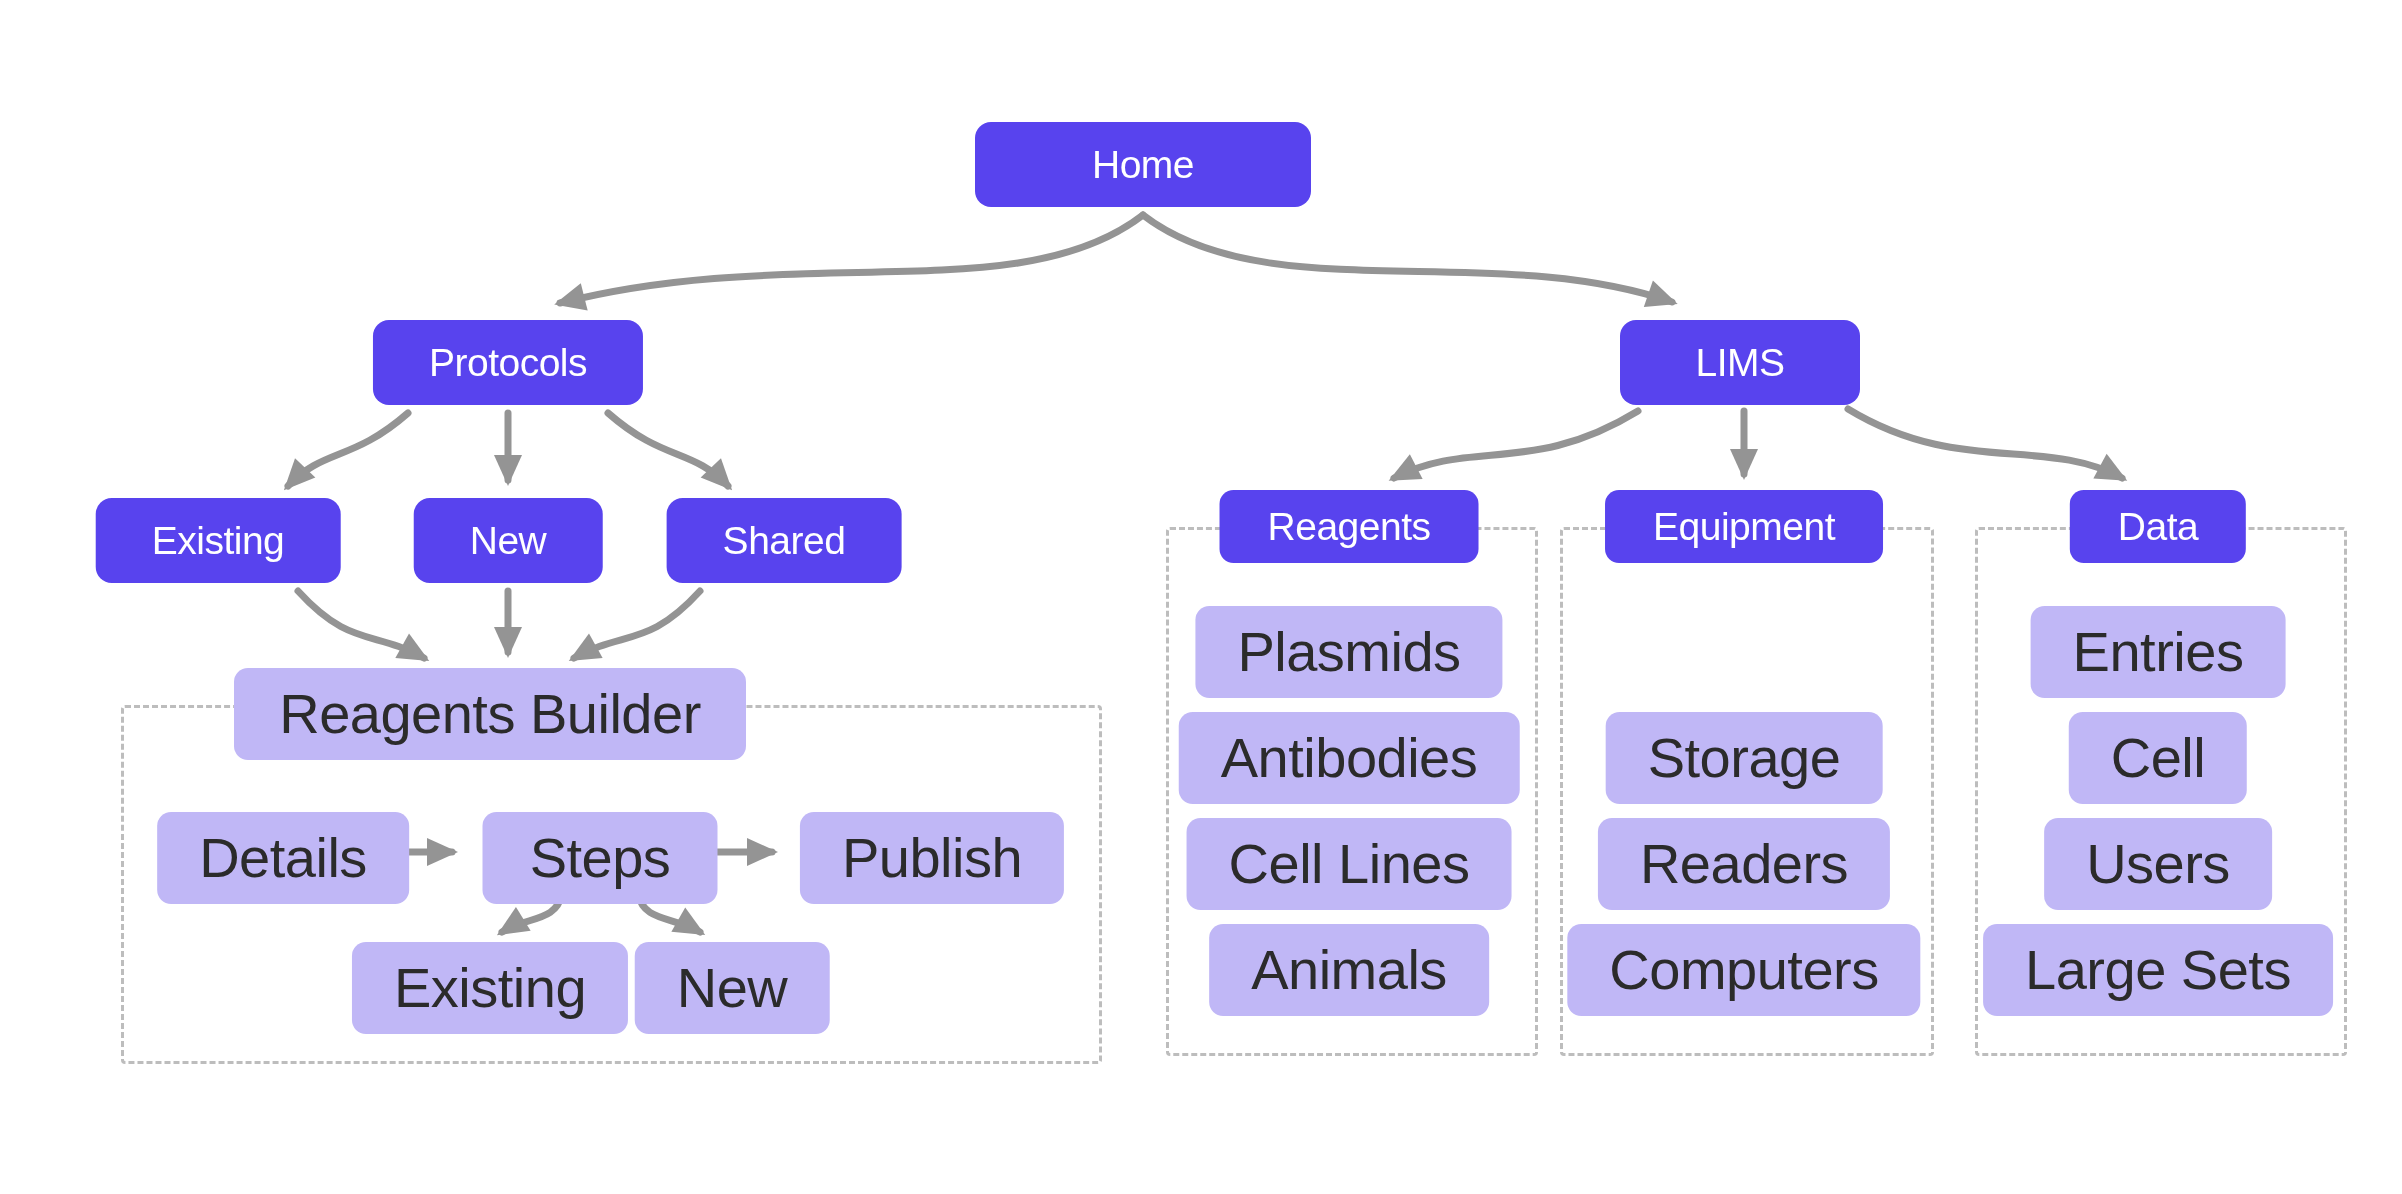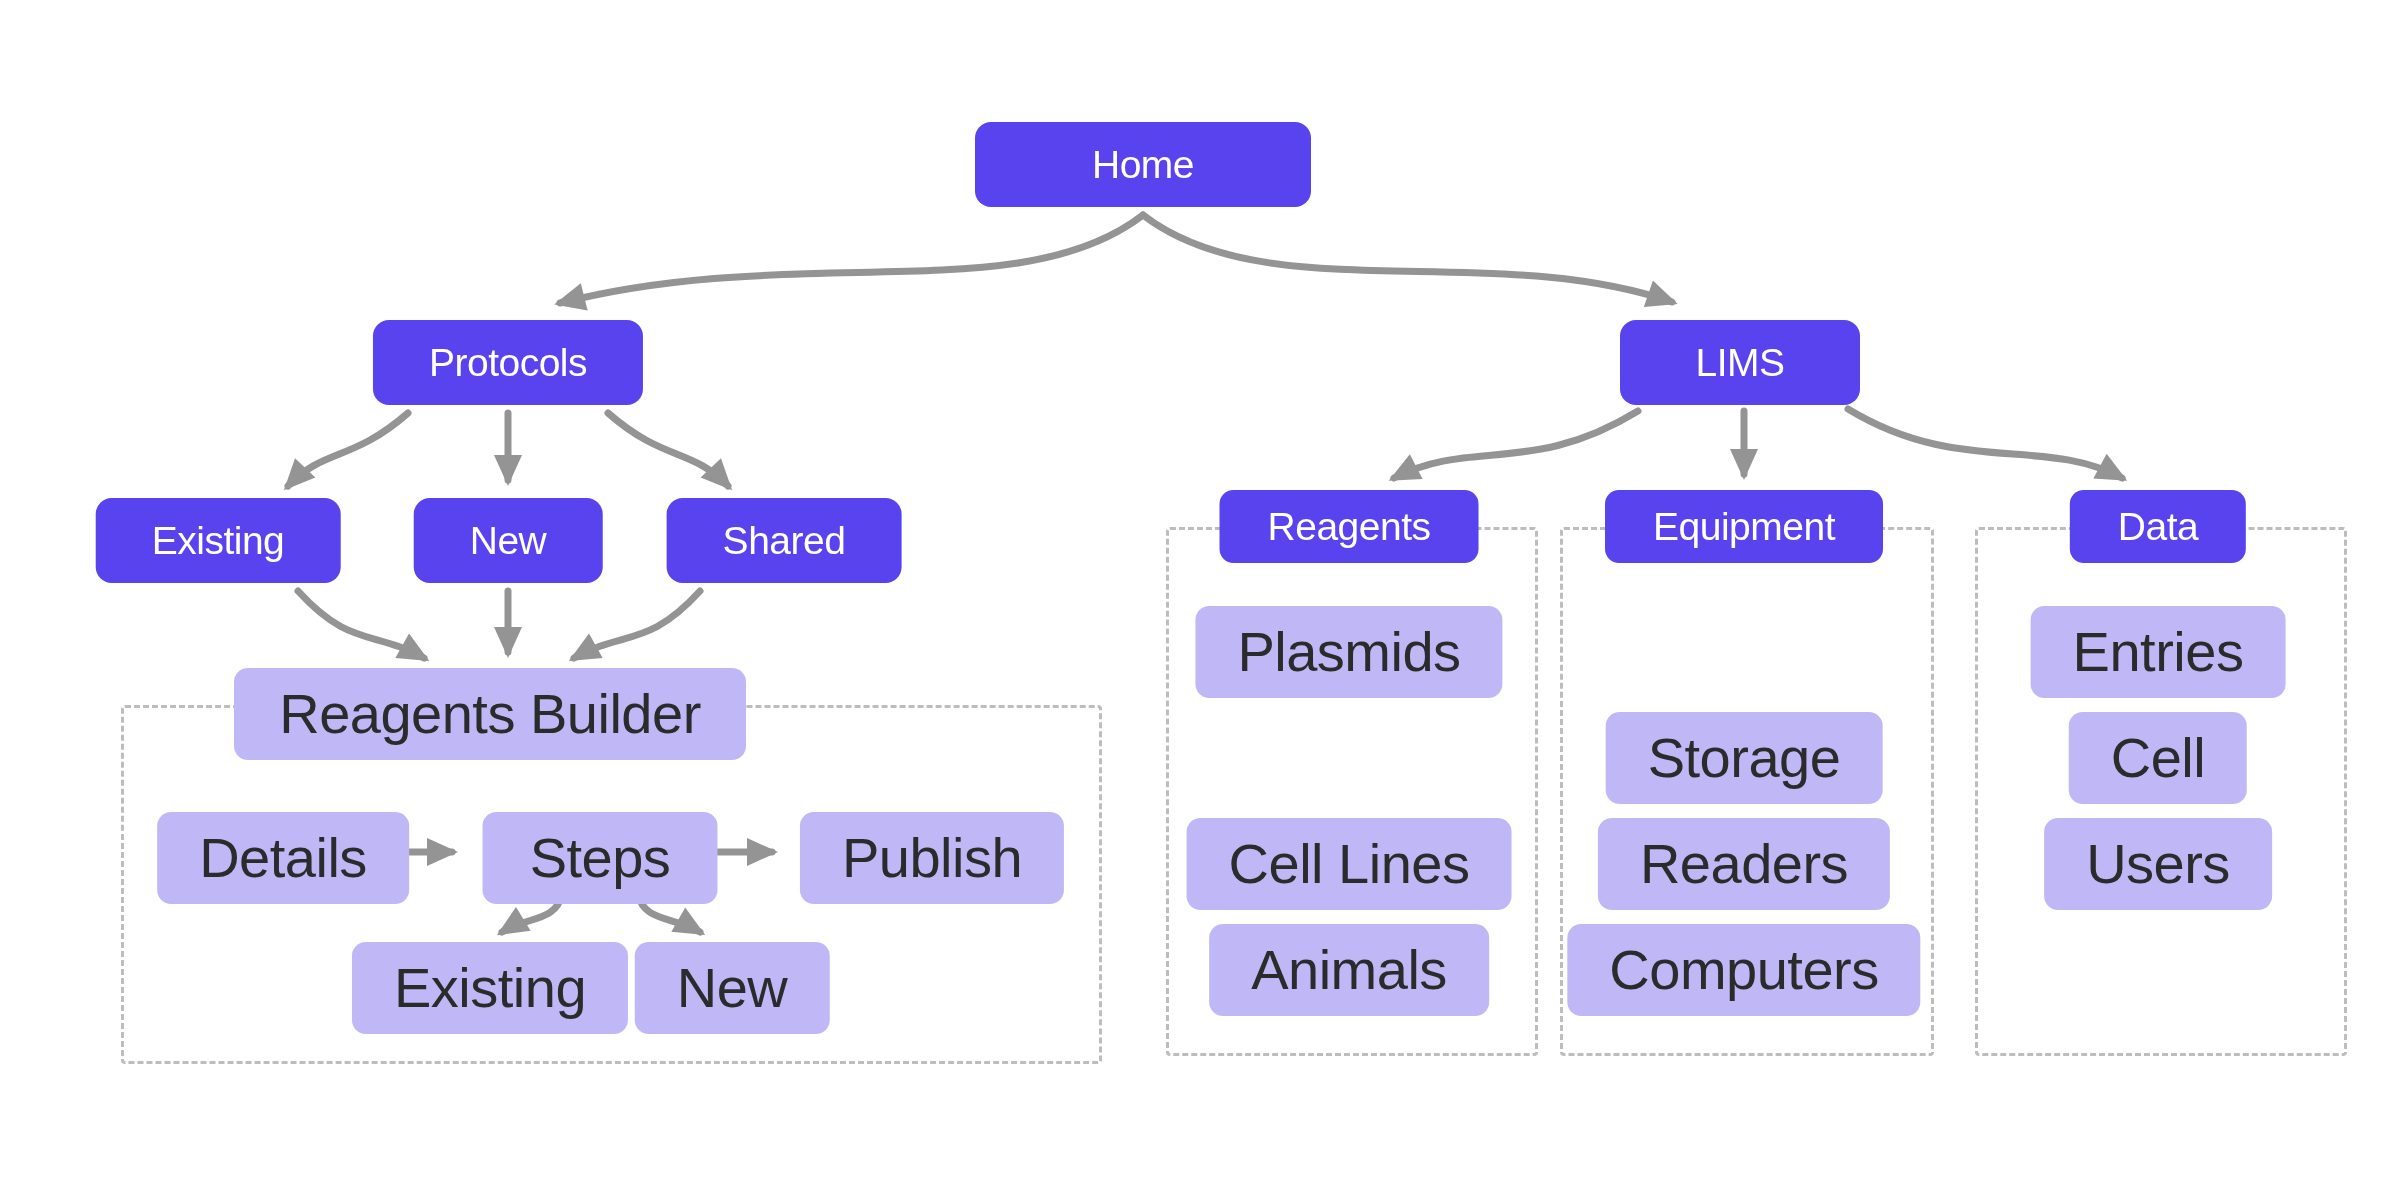--- a/index.html
+++ b/index.html
@@ -80,26 +80,28 @@
 
   <div class="node light" style="left:490px;top:668px;min-width:512px">Reagents Builder</div>
   <div class="node light" style="left:283px;top:812px;min-width:240px">Details</div>
   <div class="node light" style="left:600px;top:812px;min-width:235px">Steps</div>
   <div class="node light" style="left:932px;top:812px;min-width:260px">Publish</div>
   <div class="node light" style="left:490px;top:942px;min-width:250px">Existing</div>
   <div class="node light" style="left:732px;top:942px;min-width:170px">New</div>
 
   <div class="node dark small" style="left:1349px;top:490px">Reagents</div>
   <div class="node light" style="left:1349px;top:606px">Plasmids</div>
+  <div class="node light" style="left:1349px;top:712px">Antibodies</div>
   <div class="node light" style="left:1349px;top:818px">Cell Lines</div>
   <div class="node light" style="left:1349px;top:924px">Animals</div>
 
   <div class="node dark small" style="left:1744px;top:490px">Equipment</div>
   <div class="node light" style="left:1744px;top:712px">Storage</div>
   <div class="node light" style="left:1744px;top:818px">Readers</div>
   <div class="node light" style="left:1744px;top:924px">Computers</div>
 
   <div class="node dark small" style="left:2158px;top:490px">Data</div>
   <div class="node light" style="left:2158px;top:606px">Entries</div>
   <div class="node light" style="left:2158px;top:712px">Cell</div>
   <div class="node light" style="left:2158px;top:818px">Users</div>
+  <div class="node light" style="left:2158px;top:924px">Large Sets</div>
 
 </div>
 
 </body></html>

